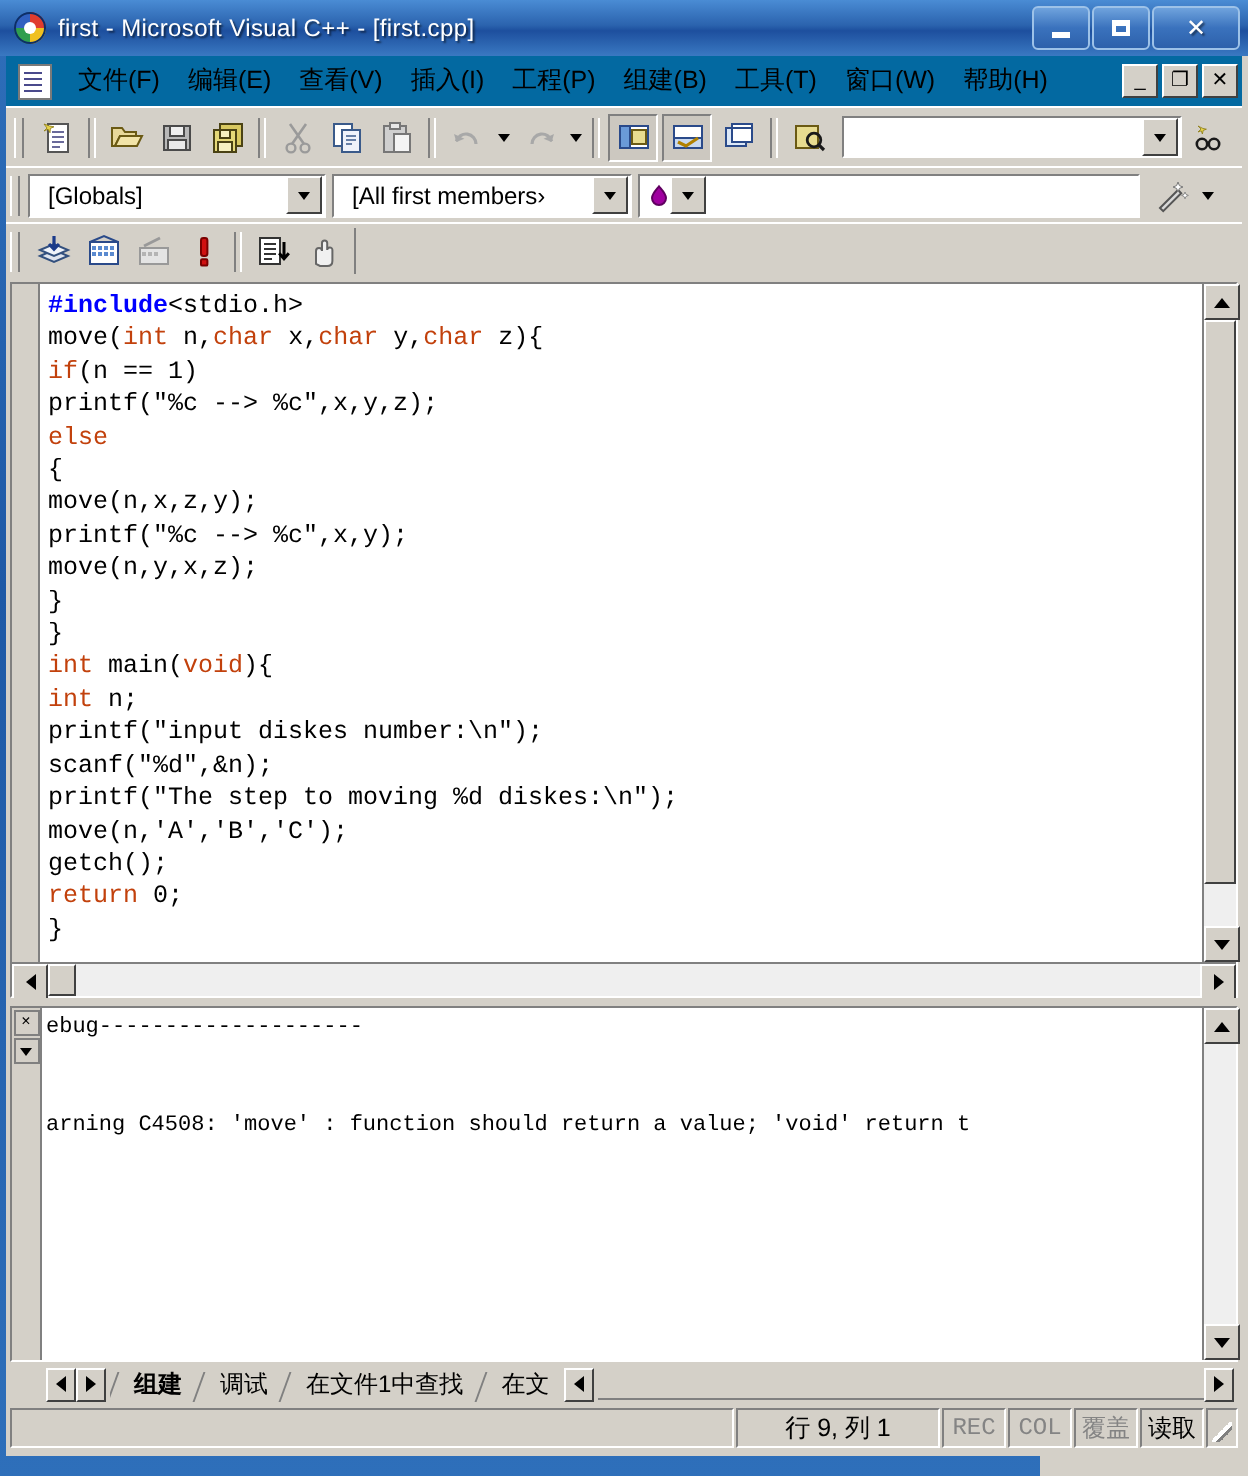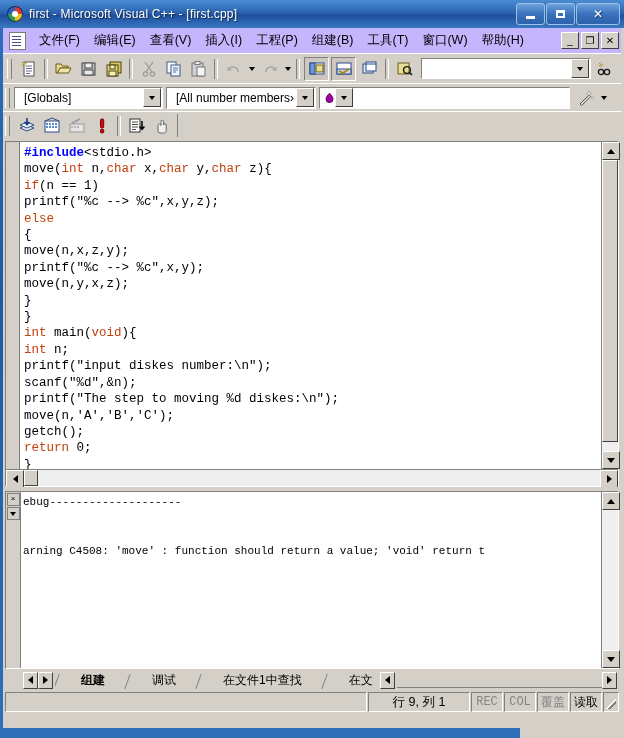--- a/index.html
+++ b/index.html
@@ -56,21 +56,21 @@
   
   .client {
     position:absolute; left:3px; top:28px; width:618px; height:700px;
     background:#d4d0c8;
     box-sizing:border-box;
     display:flex; flex-direction:column;
   }
 
   
   .menubar {
-    height: 25px; background:#c4b5fd; display:flex; align-items:center;
+    height: 25px; background:#0369a1; display:flex; align-items:center;
     position:relative; flex: none;
   }
   .doc-icon {
     width:15px; height:16px; margin:0 6px 0 6px;
     background:#fff; border:1px solid #7a7a7a; position:relative;
   }
   .doc-icon::before{
     content:""; position:absolute; left:2px; top:3px; width:9px; height:1px;
     background:#4a4a8c; box-shadow:0 3px 0 #4a4a8c, 0 6px 0 #4a4a8c, 0 9px 0 #4a4a8c;
   }
@@ -229,42 +229,42 @@
 
   
   .tabbar { height:20px; background:#d4d0c8; display:flex; align-items:center; flex:none; margin:1px 2px 0 2px;}
   .tab-nav { display:flex; margin-left:18px; }
   .tab-nav-btn {
     width:13px; height:15px; background:#d4d0c8;
     border-top:1px solid #fff; border-left:1px solid #fff;
     border-right:1px solid #404040; border-bottom:1px solid #404040;
     display:flex; align-items:center; justify-content:center;
   }
-  .tabs { display:flex; align-items:flex-end; height:18px; margin-left:2px; overflow:hidden;gap:14px; }
+  .tabs { display:flex; align-items:flex-end; height:18px; margin-left:2px; overflow:hidden; }
   .tab {
     font-size:12px; color:#000; padding:1px 7px 0 9px; white-space:nowrap;
     position:relative;
   }
   .tab.active { font-weight:bold; }
   .tab-slash {
     width:0; height:15px; border-left:1px solid #808080;
     transform:skewX(-20deg); margin:0 1px;
   }
   .tab-spacer { flex:1; height:15px; border-bottom:1px solid #808080; }
   .tab-end-btn {
     width:13px; height:15px; background:#d4d0c8;
     border-top:1px solid #fff; border-left:1px solid #fff;
     border-right:1px solid #404040; border-bottom:1px solid #404040;
     display:flex; align-items:center; justify-content:center; margin-right:2px;
   }
 
   
   .statusbar {
     height:20px; background:#d4d0c8; display:flex; align-items:stretch;
-    flex:none; margin:2px 2px 16px 2px;
+    flex:none; margin:2px 2px 4px 2px;
   }
   .status-msg {
     flex:1;
     border-top:1px solid #808080; border-left:1px solid #808080;
     border-right:1px solid #fff; border-bottom:1px solid #fff;
     font-size:11px; display:flex; align-items:center; padding-left:4px; color:#000;
   }
   .status-cell {
     border-top:1px solid #808080; border-left:1px solid #808080;
     border-right:1px solid #fff; border-bottom:1px solid #fff;
@@ -439,21 +439,21 @@
       </div>
     </div>
 
     <div class="wizbar">
       <div class="tb-grip"></div>
       <div class="combo" style="width:147px">
         <div class="val">[Globals]</div>
         <div class="combo-btn"></div>
       </div>
       <div class="combo" style="width:148px">
-        <div class="val">[All number members›</div>
+        <div class="val">[All first members›</div>
         <div class="combo-btn"></div>
       </div>
       <div class="combo" style="width:249px">
         <span style="margin-left:4px;display:flex;">
           <svg width="11" height="12" viewBox="0 0 11 12">
             <path d="M5.5 1.2C7 3 9 5 9 7a3.5 3.5 0 0 1-7 0c0-2 2-4 3.5-5.8z" fill="#a000a0" stroke="#600060"></path>
           </svg>
         </span>
         <div class="combo-btn"></div>
       </div>

